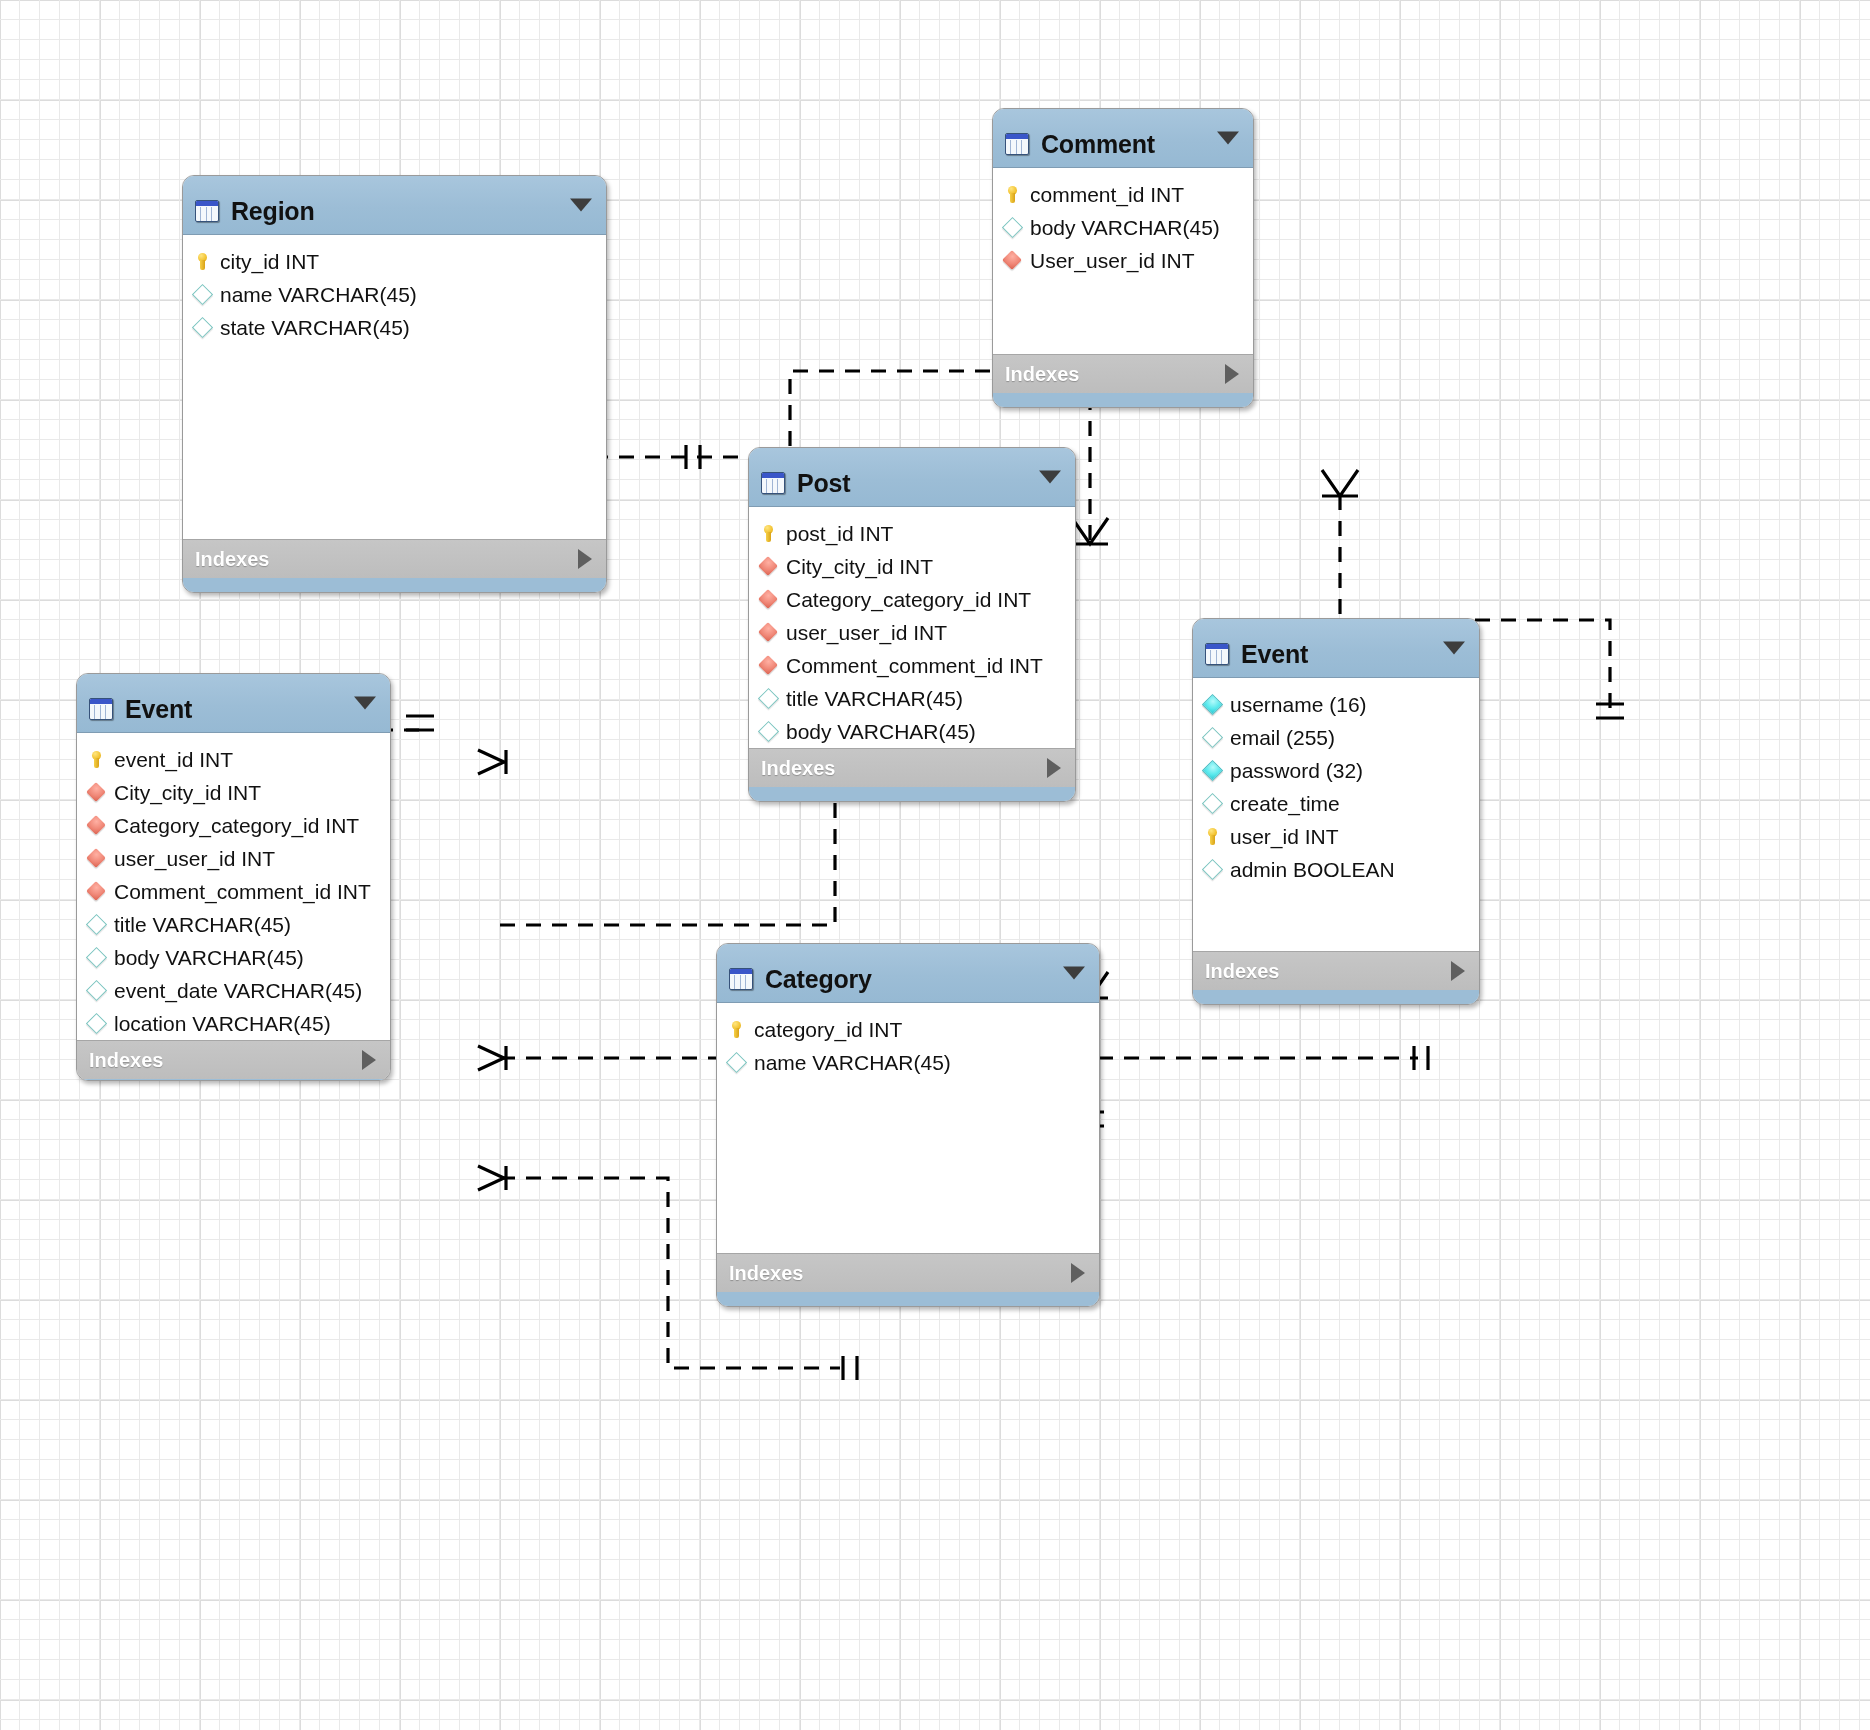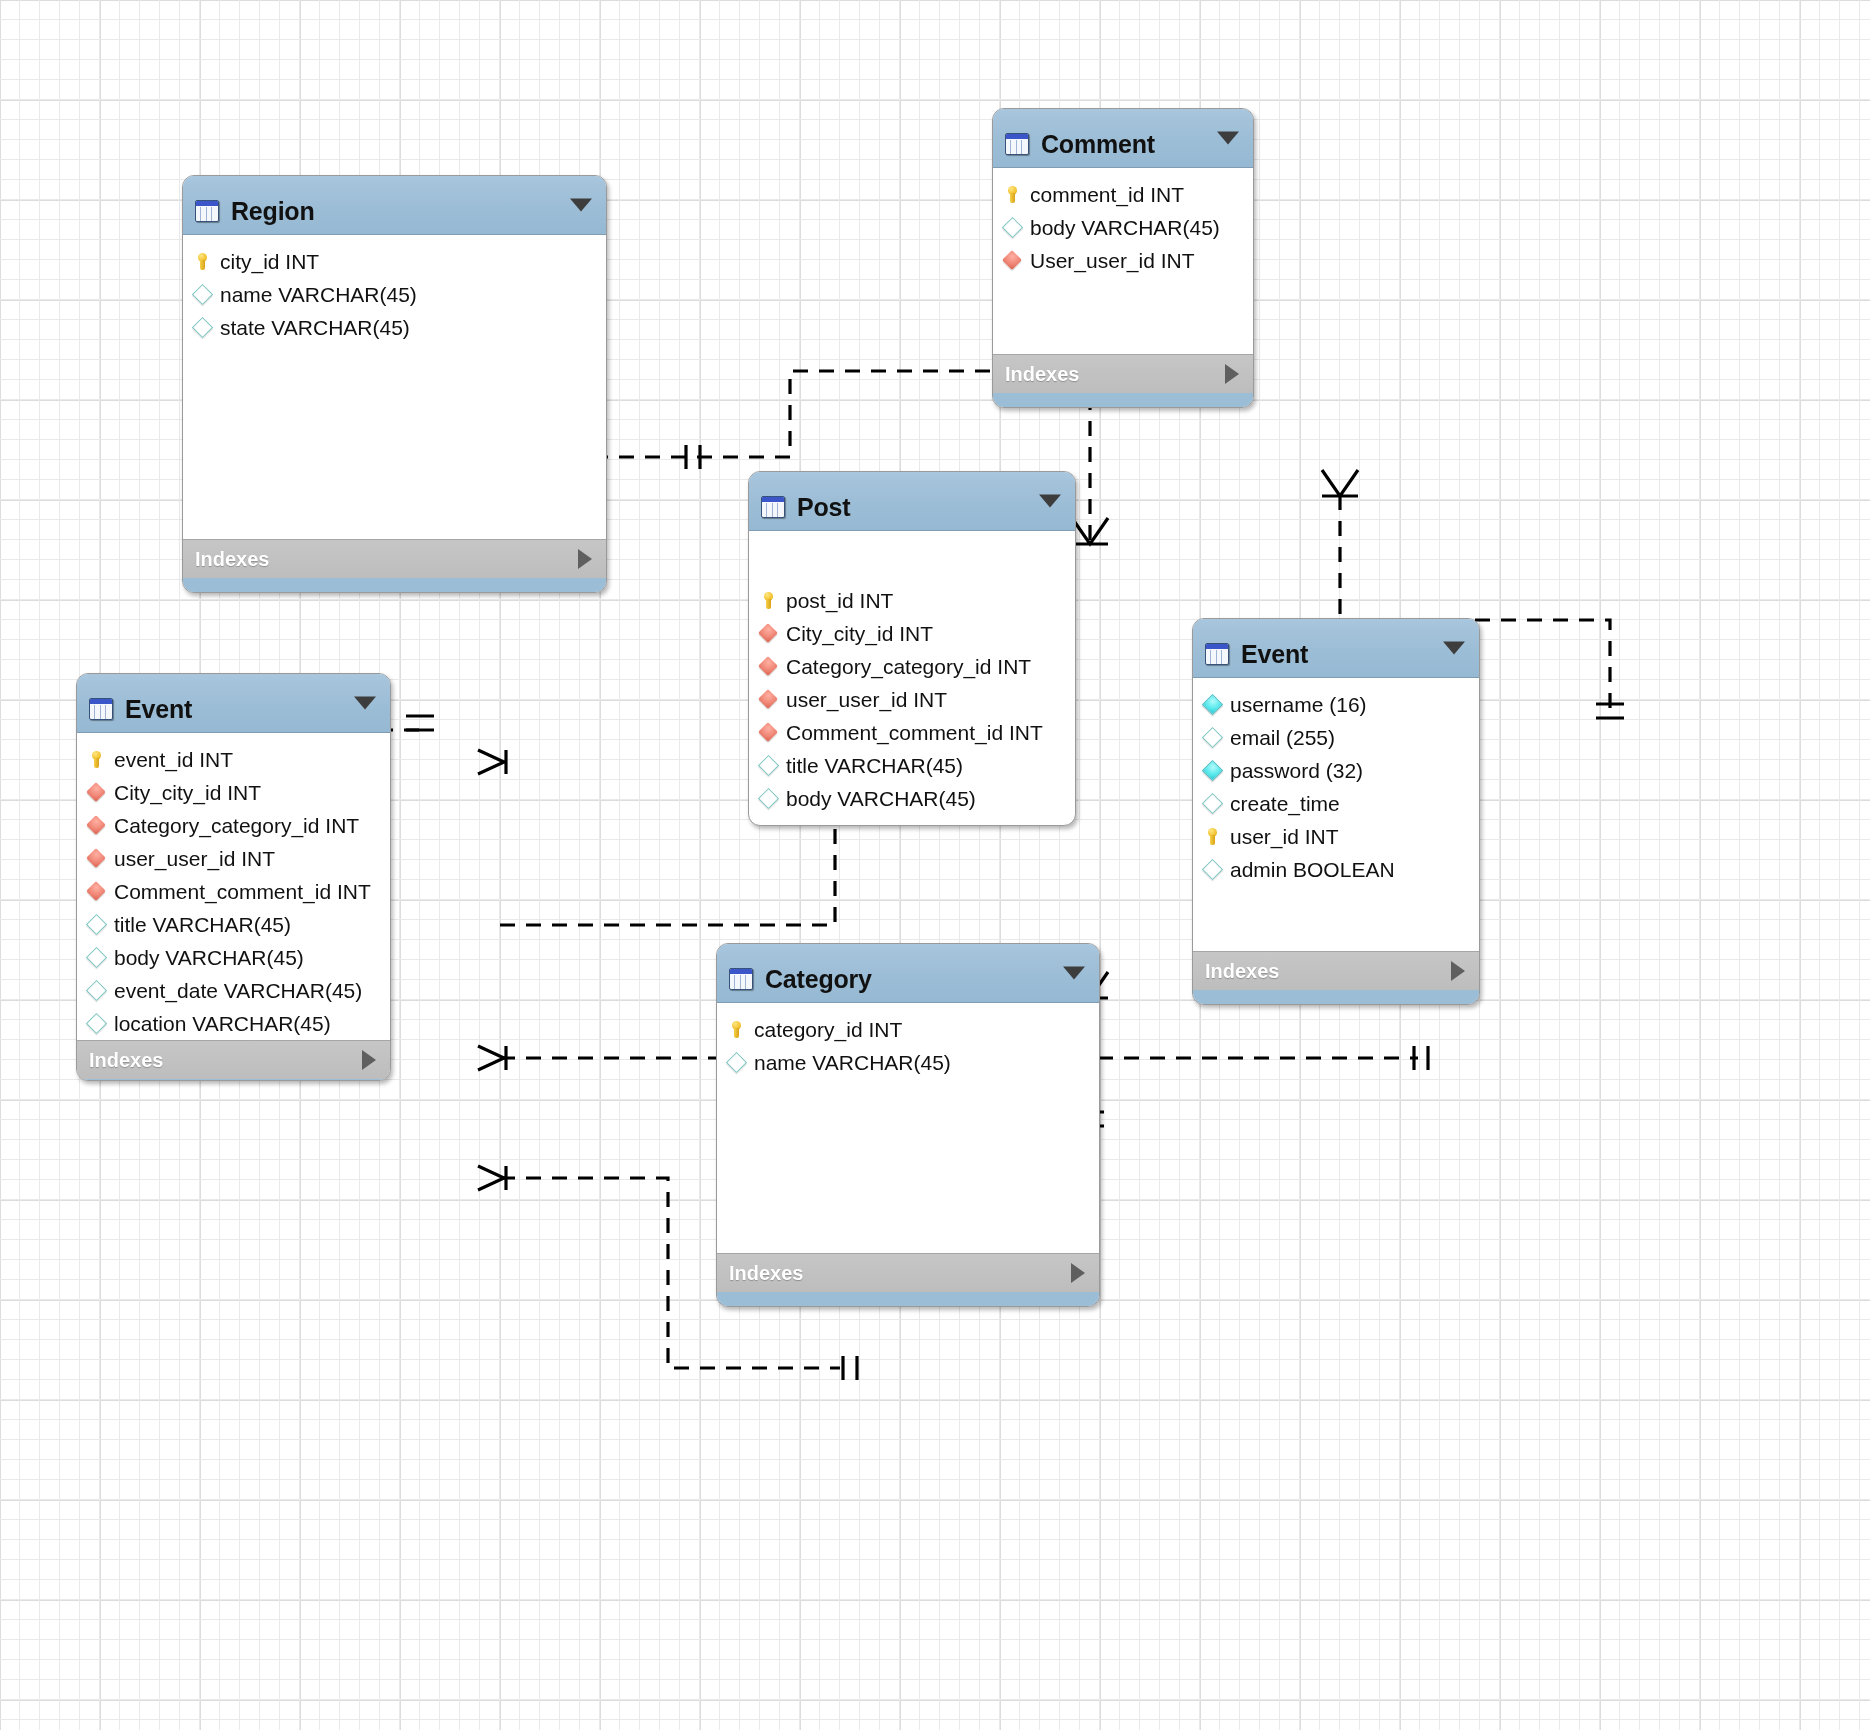--- a/index.html
+++ b/index.html
@@ -326,21 +326,21 @@
             <span class="col-icon ic-fk"></span>
             <span>User_user_id INT</span>
           </div>
         </div>
         <div class="tbl-indexes">
           <span class="idx-label">Indexes</span>
           <span class="idx-caret"></span>
         </div>
         <div class="tbl-foot"></div>
       </div>
-      <div class="table-box" style="left: 748px; top: 471px; width: 328px; height: 355px; gap: 43px;">
+      <div class="table-box" style="left: 748px; top: 447px; width: 328px; height: 355px;">
         <div class="tbl-header">
           <span class="tbl-icon"></span>
           <span class="tbl-title">Post</span>
           <span class="tbl-caret"></span>
         </div>
         <div class="tbl-cols">
           <div class="col-row">
             <span class="col-icon ic-key"></span>
             <span>post_id INT</span>
           </div>

